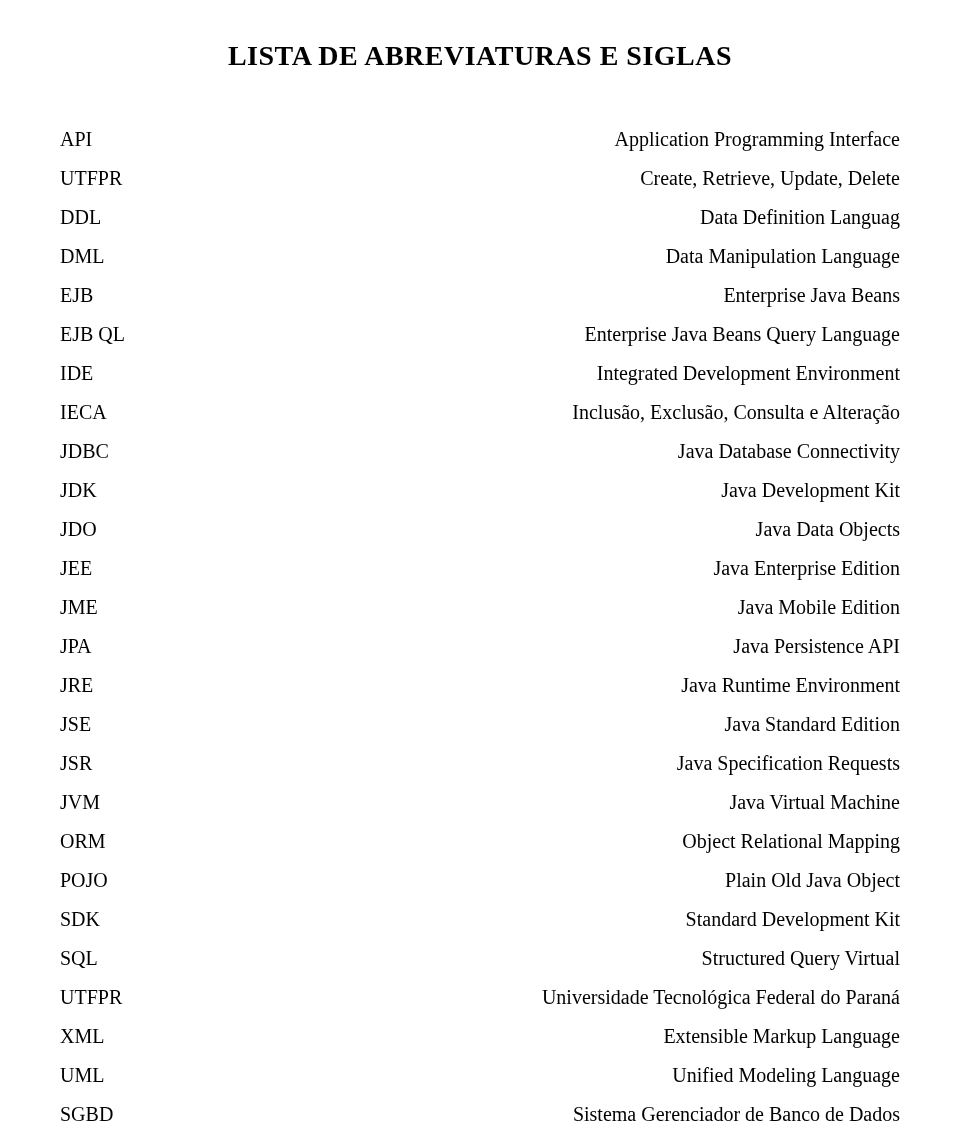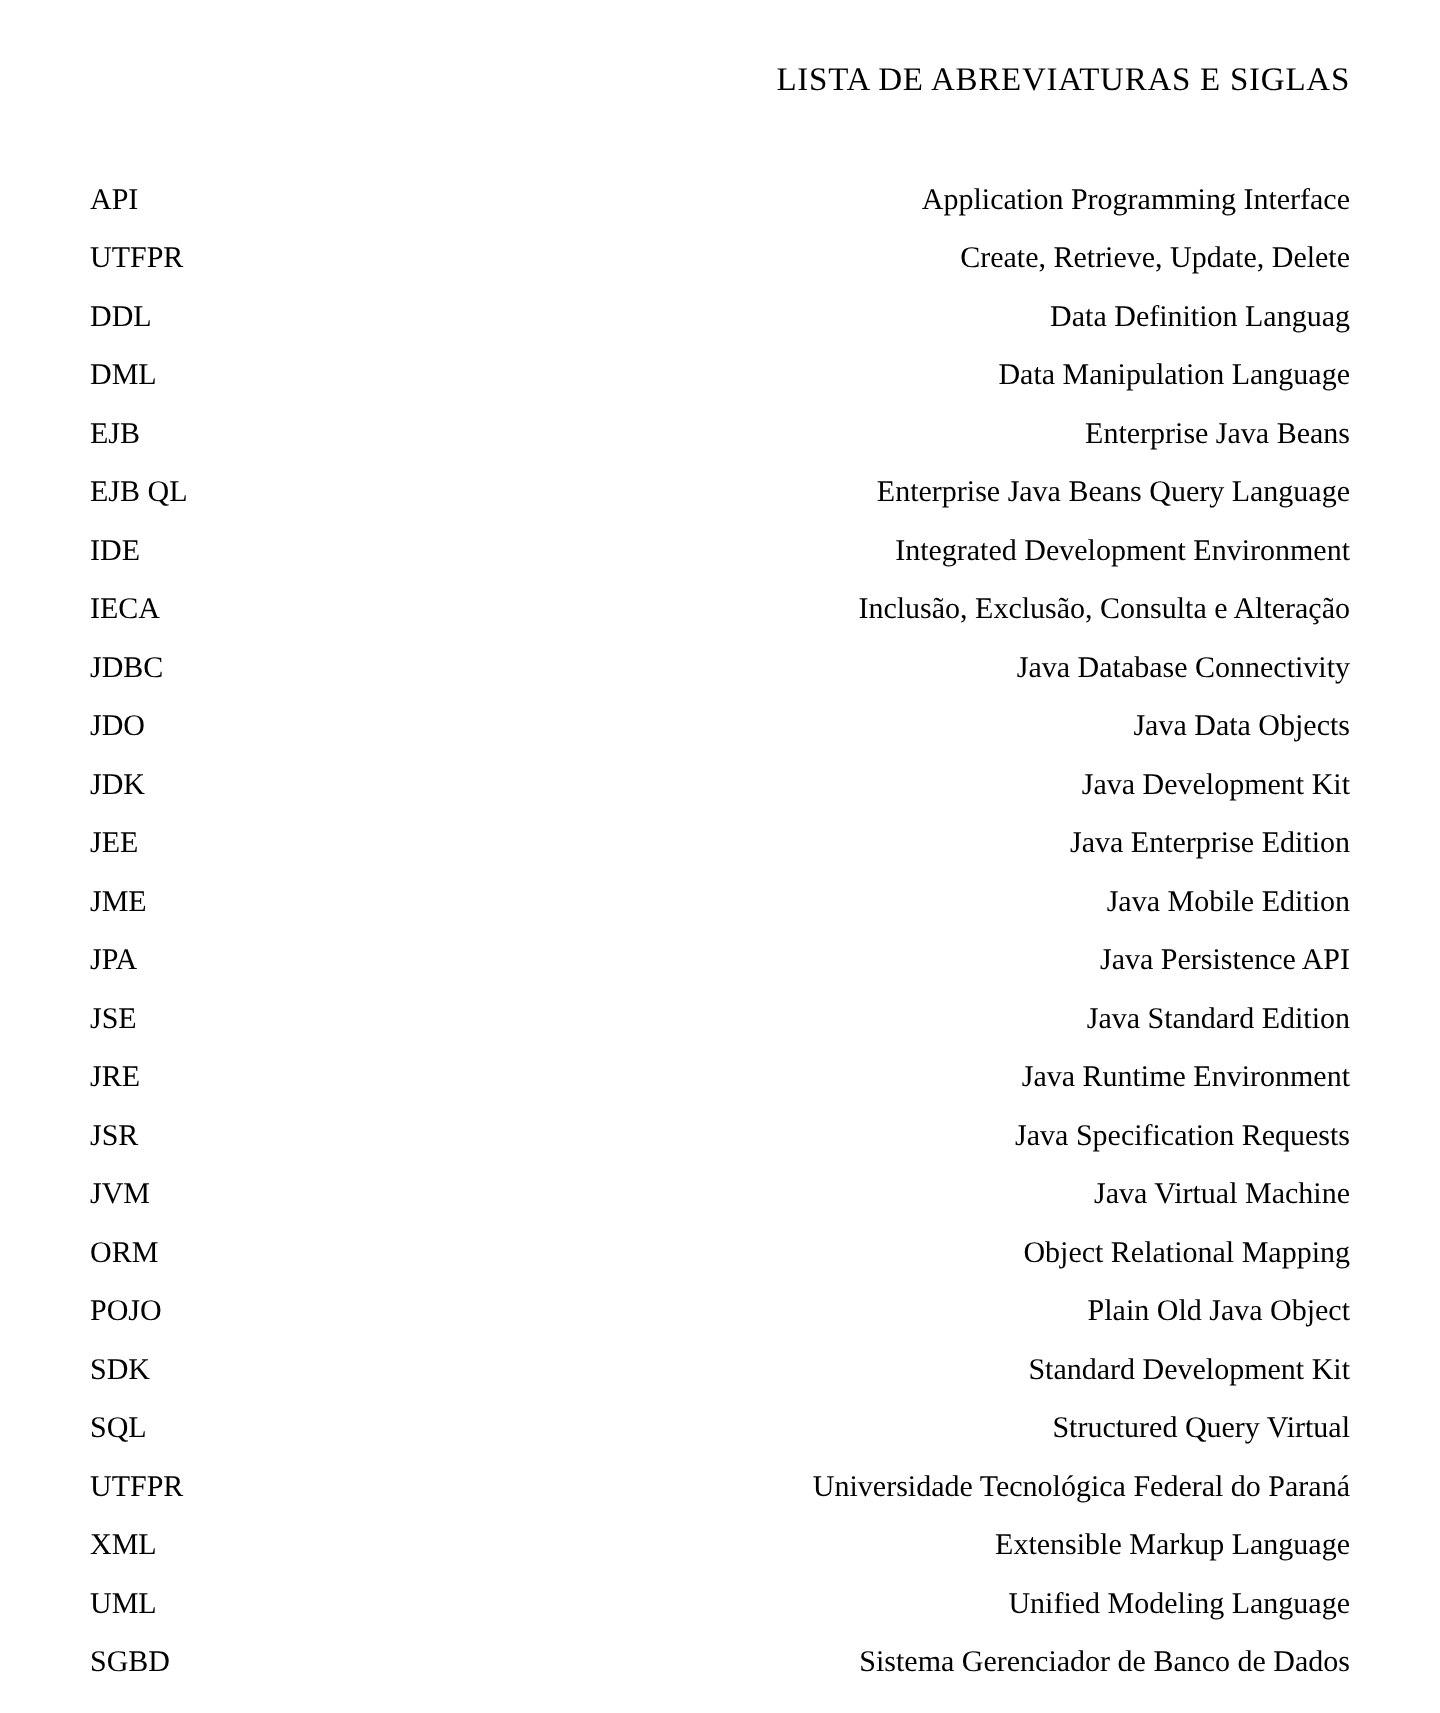--- a/index.html
+++ b/index.html
@@ -11,23 +11,23 @@
     body {
       background: #ffffff;
       font-family: "Times New Roman", Times, serif;
       width: 960px;
       min-height: 1142px;
       padding: 40px 60px 60px 60px;
       color: #000000;
     }
 
     .page-title {
-      text-align: right;
-      font-size: 22px;
-      font-weight: normal;
+      text-align: center;
+      font-size: 28px;
+      font-weight: bold;
       margin-bottom: 48px;
       letter-spacing: 0.5px;
     }
 
     .abbreviation-table {
       width: 100%;
       border-collapse: collapse;
     }
 
     .abbreviation-table tr td {
@@ -87,46 +87,46 @@
       </tr>
       <tr>
         <td>IECA</td>
         <td>Inclusão, Exclusão, Consulta e Alteração</td>
       </tr>
       <tr>
         <td>JDBC</td>
         <td>Java Database Connectivity</td>
       </tr>
       <tr>
+        <td>JDK</td>
+        <td>Java Development Kit</td>
+      </tr>
+      <tr>
         <td>JDO</td>
         <td>Java Data Objects</td>
-      </tr>
-      <tr>
-        <td>JDK</td>
-        <td>Java Development Kit</td>
       </tr>
       <tr>
         <td>JEE</td>
         <td>Java Enterprise Edition</td>
       </tr>
       <tr>
         <td>JME</td>
         <td>Java Mobile Edition</td>
       </tr>
       <tr>
         <td>JPA</td>
         <td>Java Persistence API</td>
       </tr>
       <tr>
+        <td>JRE</td>
+        <td>Java Runtime Environment</td>
+      </tr>
+      <tr>
         <td>JSE</td>
         <td>Java Standard Edition</td>
-      </tr>
-      <tr>
-        <td>JRE</td>
-        <td>Java Runtime Environment</td>
       </tr>
       <tr>
         <td>JSR</td>
         <td>Java Specification Requests</td>
       </tr>
       <tr>
         <td>JVM</td>
         <td>Java Virtual Machine</td>
       </tr>
       <tr>

